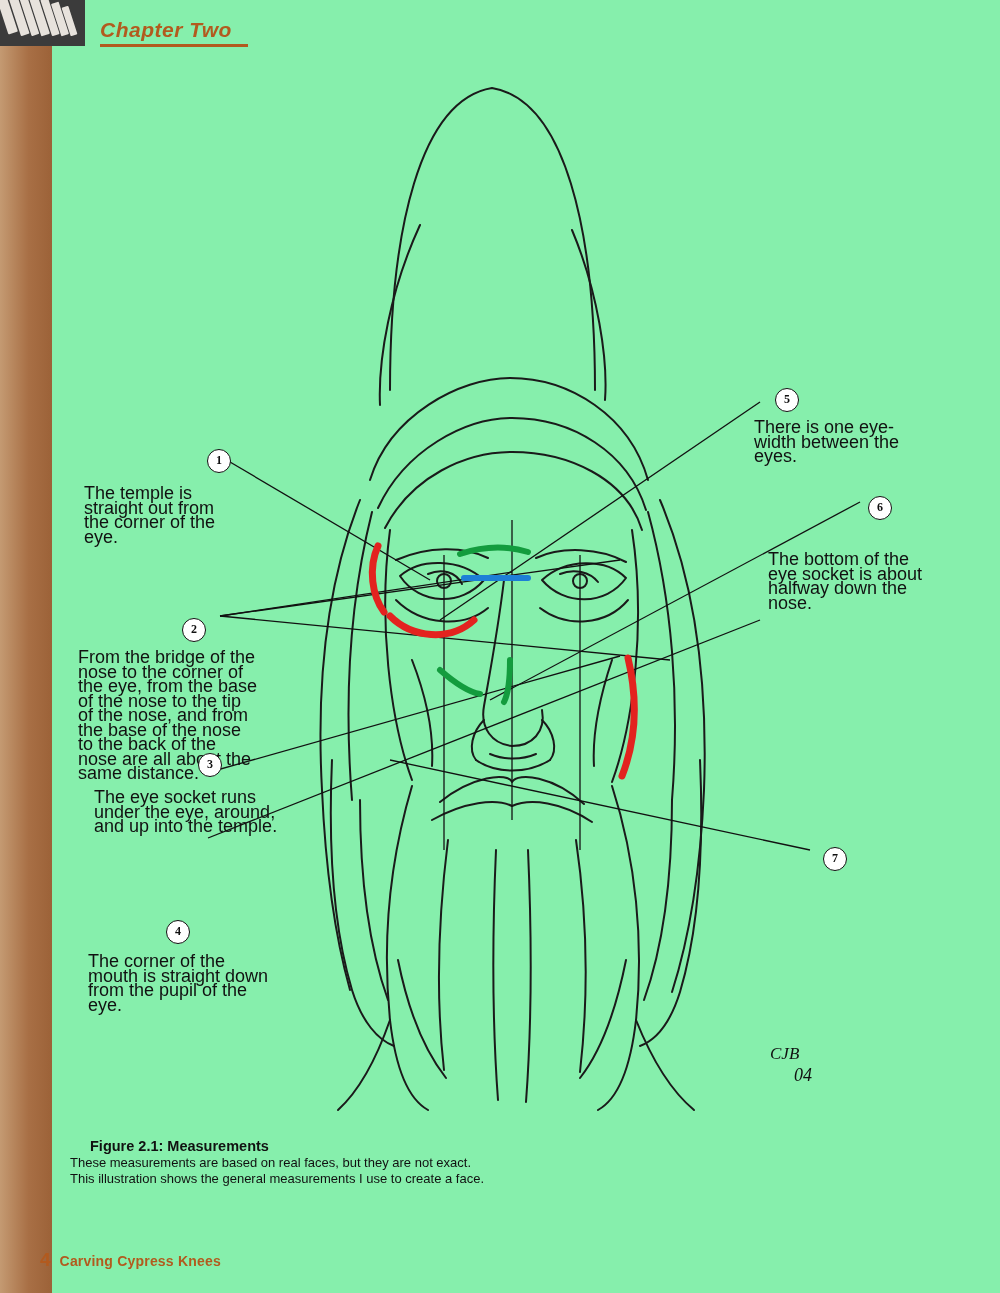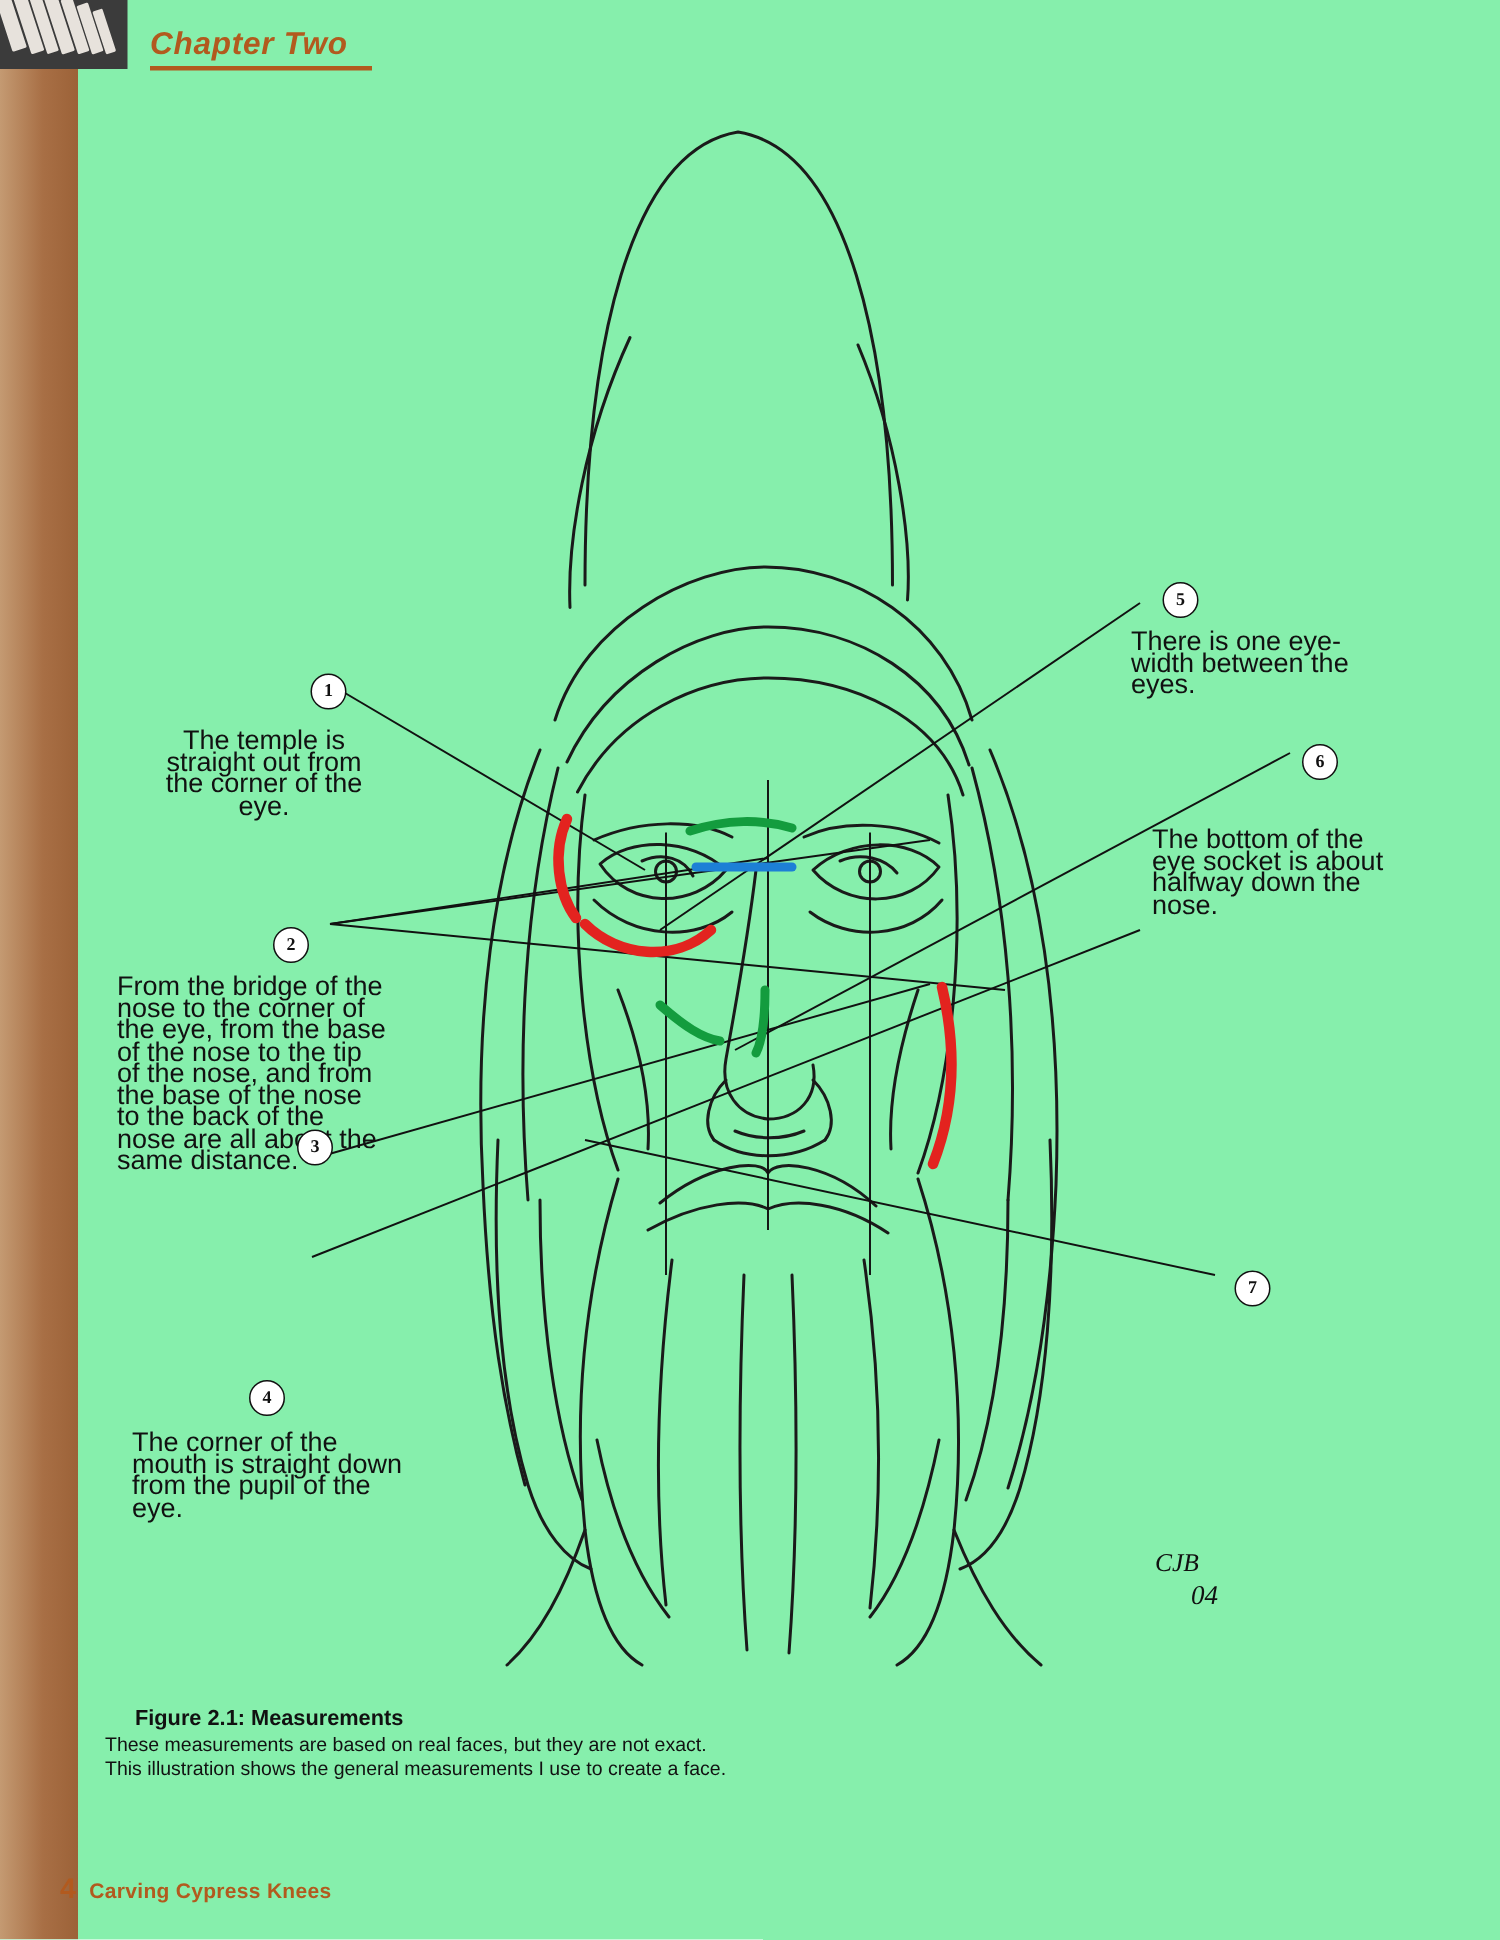--- a/index.html
+++ b/index.html
@@ -144,20 +144,21 @@
     color: #b25a1e;
     font-family: "Liberation Sans", sans-serif;
     letter-spacing: 0.2px;
   }
   .signature {
     position: absolute;
     font-family: "Liberation Serif", serif;
     font-style: italic;
     font-size: 17px;
     color: #111;
+    margin-top: 12px;
   }
 </style>
 </head>
 <body>
 
 <div id="page">
 
   <div id="left-bar"></div>
 
   <div id="corner-art">
@@ -286,30 +287,31 @@
       <span>CJB</span>
     </div>
     <div class="signature" style="left:734px; top:993px; font-size:18px;">
       <span>04</span>
     </div>
   </div>
 
   <div class="callout" style="left:207px; top:449px;">
     <div class="badge">1</div>
   </div>
-  <div class="callout callout-text" style="left:96px; top:486px; width:160px;text-align:center;">The temple is straight out from the corner of the eye.</div>
+  <div class="callout callout-text" style="left:84px; top:486px; width:160px;">The temple is straight out from the corner of the eye.</div>
 
   <div class="callout" style="left:182px; top:618px;">
     <div class="badge">2</div>
   </div>
   <div class="callout callout-text" style="left:78px; top:650px; width:182px;">From the bridge of the nose to the corner of the eye, from the base of the nose to the tip of the nose, and from the base of the nose to the back of the nose are all about the same distance.</div>
 
   <div class="callout" style="left:198px; top:753px;">
     <div class="badge">3</div>
   </div>
+  <div class="callout callout-text" style="left:94px; top:790px; width:200px;">The eye socket runs under the eye, around, and up into the temple.</div>
 
   <div class="callout" style="left:166px; top:920px;">
     <div class="badge">4</div>
   </div>
   <div class="callout callout-text" style="left:88px; top:954px; width:184px;">The corner of the mouth is straight down from the pupil of the eye.</div>
 
   <div class="callout" style="left:775px; top:388px;">
     <div class="badge">5</div>
   </div>
   <div class="callout callout-text" style="left:754px; top:420px; width:176px;">There is one eye-width between the eyes.</div>

